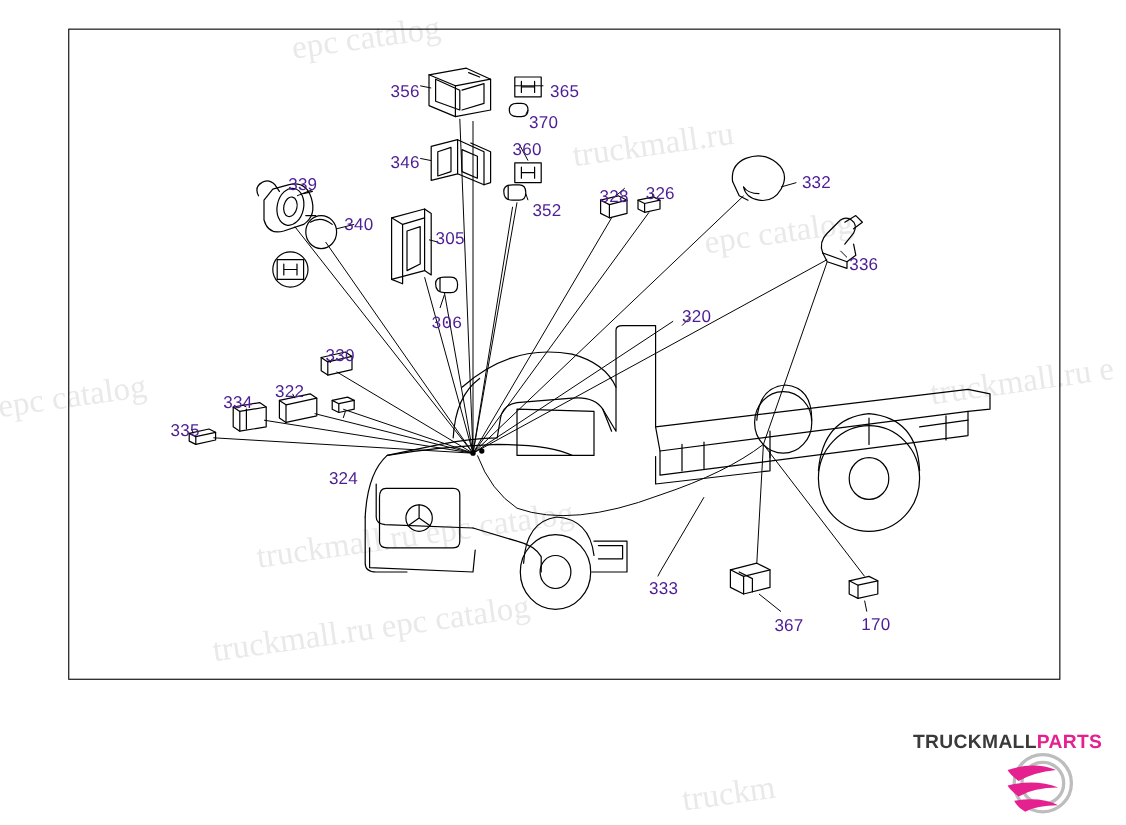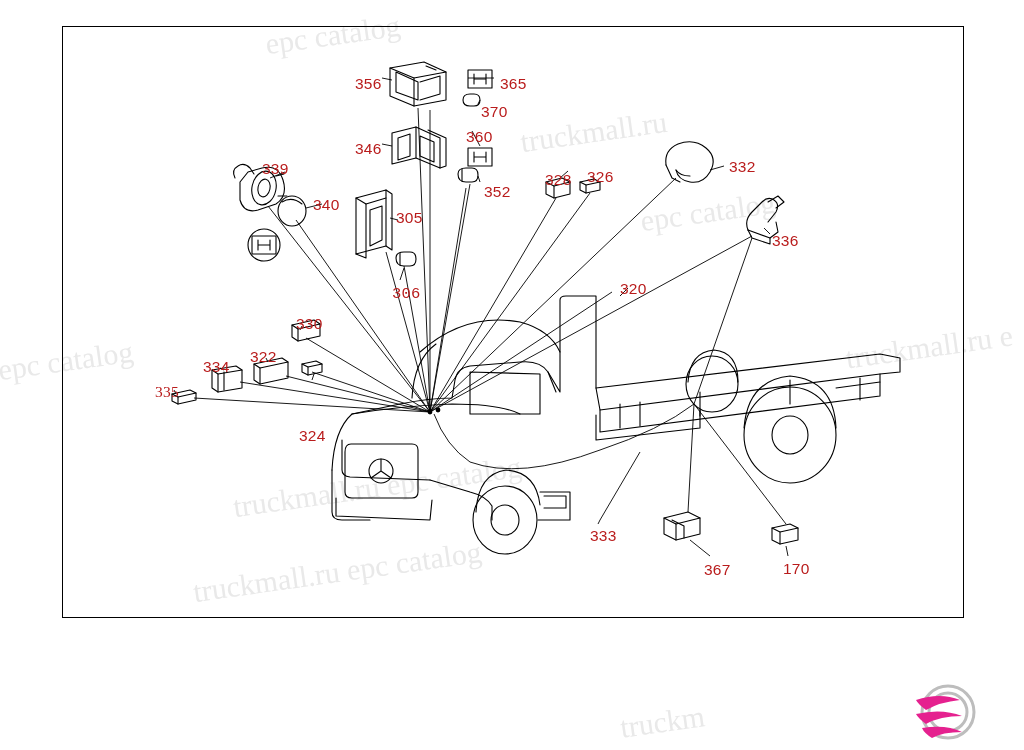--- a/index.html
+++ b/index.html
@@ -43,21 +43,21 @@
     color: #e9e9e9;
     font-size: 30px;
     font-family: "Liberation Serif", serif;
     white-space: nowrap;
     user-select: none;
   }
   .callout {
     position: absolute;
     font-size: 15.5px;
     font-family: "Liberation Sans", sans-serif;
-    color: #b91c1c;
+    color: #4c1d95;
     white-space: nowrap;
     letter-spacing: 0.2px;
   }
   .brand {
     position: absolute;
     right: 14px;
     bottom: 10px;
     width: 180px;
     height: 76px;
   }
@@ -303,27 +303,30 @@
       <div class="callout" style="left: 262px; top: 160px;">339</div>
       <div class="callout" style="left: 313px; top: 196px;">340</div>
       <div class="callout" style="left: 772px; top: 232px;">336</div>
       <div class="callout" style="left: 396px; top: 209px;">305</div>
       <div class="callout" style="left: 392px; top: 285px; font-family: Liberation Mono, monospace;">306</div>
       <div class="callout" style="left: 620px; top: 280px;">320</div>
       <div class="callout" style="left: 280px; top: 315px; margin-left: 16px;">330</div>
       <div class="callout" style="left: 250px; top: 348px;">322</div>
       <div class="callout" style="left: 203px; top: 358px;">334</div>
       <div class="callout" style="left: 299px; top: 387px; margin-top: 40px;">324</div>
-      <div class="callout" style="left: 155px; top: 383px; font-family: Liberation Serif, serif;">335</div>
+      <div class="callout" style="left: 155px; top: 383px;">335</div>
       <div class="callout" style="left: 590px; top: 527px;">333</div>
       <div class="callout" style="left: 704px; top: 561px;">367</div>
       <div class="callout" style="left: 783px; top: 560px;">170</div>
     </div>
 
   <div class="brand">
+    <div class="brand-text">
+      <span>TRUCKMALL</span><span class="pink">PARTS</span>
+    </div>
     <svg width="180" height="64" viewBox="0 0 180 64" style="position:absolute;left:0;top:18px;">
       <g fill="none" stroke="#bdbdbd" stroke-width="3">
         <circle cx="118" cy="30" r="26"></circle>
         <circle cx="118" cy="30" r="19"></circle>
       </g>
       <g fill="#e5218f">
         <path d="M86 18 q24 -8 44 0 q-20 2 -34 10 q-8 -6 -10 -10 Z"></path>
         <path d="M86 32 q26 -6 46 2 q-22 0 -36 8 q-8 -6 -10 -10 Z"></path>
         <path d="M92 46 q24 -4 40 4 q-20 0 -30 6 q-8 -5 -10 -10 Z"></path>
       </g>

